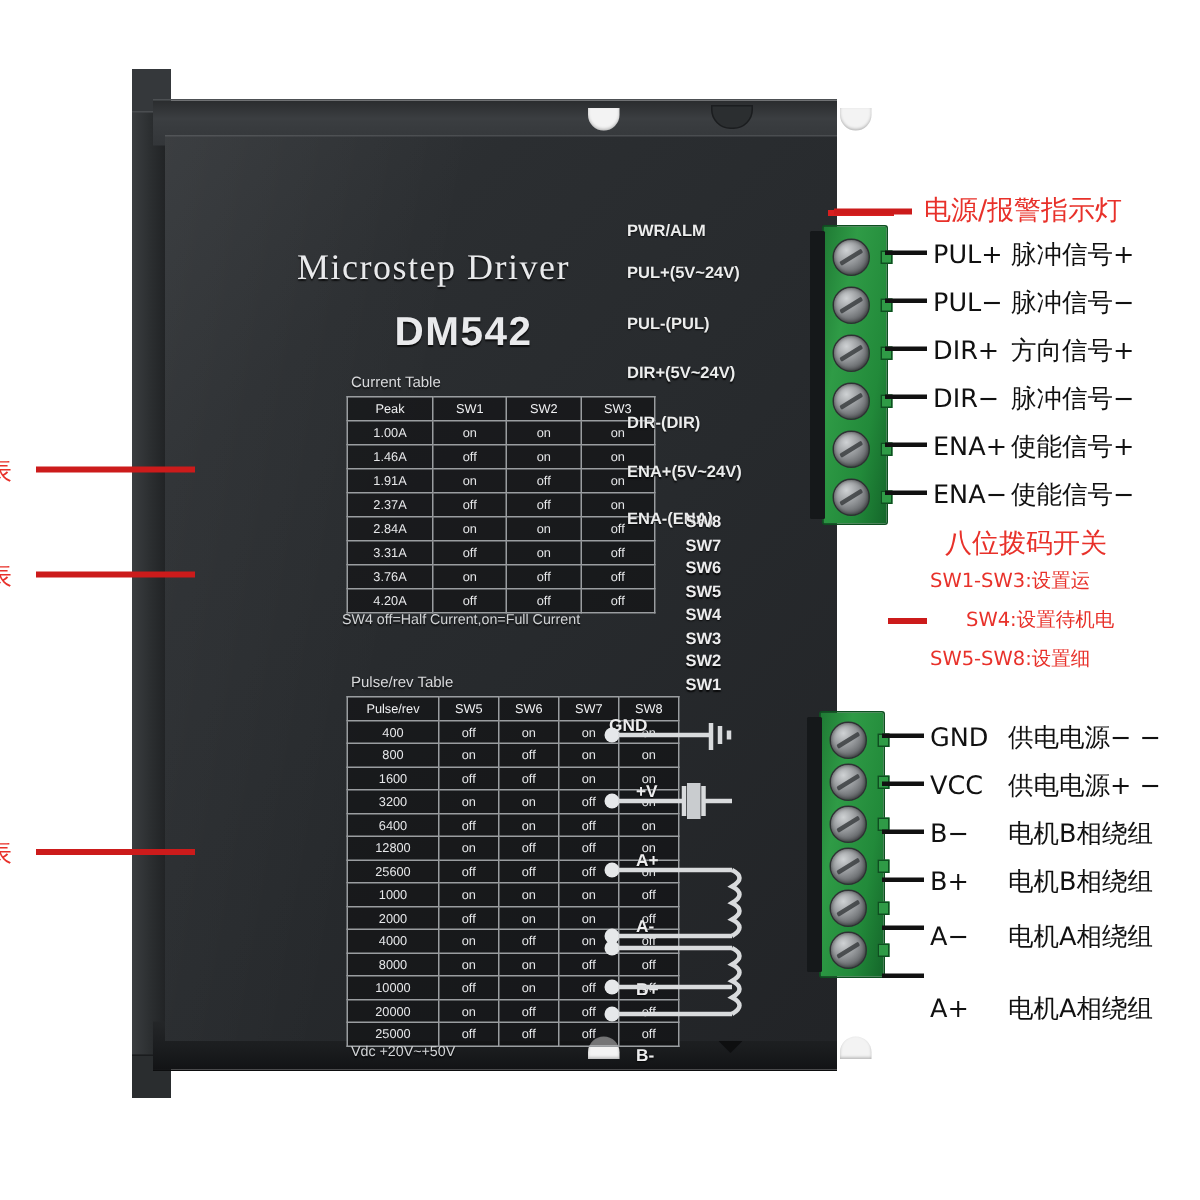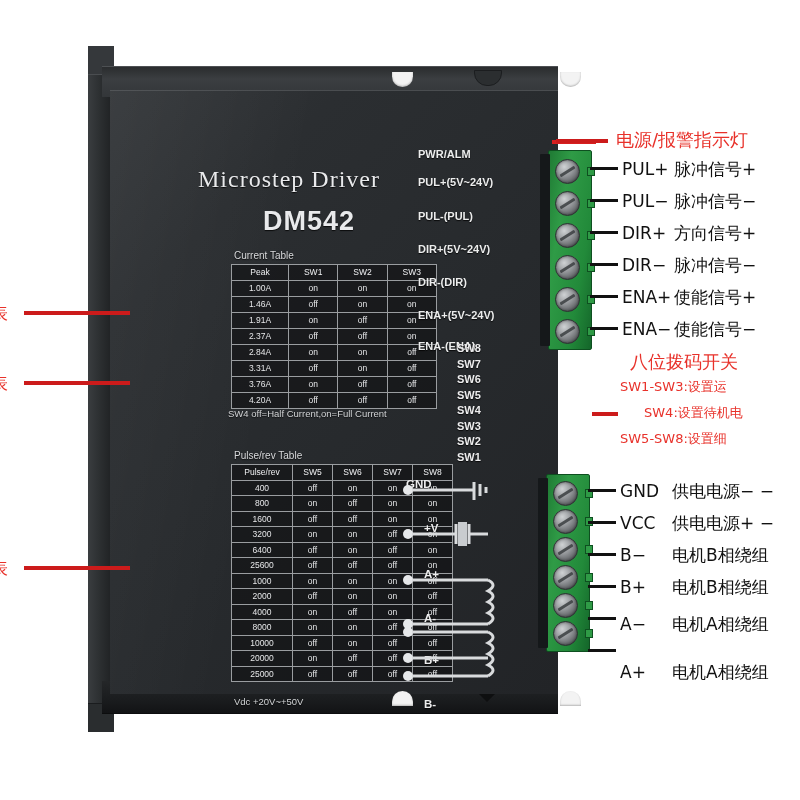--- a/index.html
+++ b/index.html
@@ -229,20 +229,27 @@
           <td>3200</td>
           <td>on</td>
           <td>on</td>
           <td>off</td>
           <td>on</td>
         </tr>
         <tr>
           <td>6400</td>
           <td>off</td>
           <td>on</td>
+          <td>off</td>
+          <td>on</td>
+        </tr>
+        <tr>
+          <td>12800</td>
+          <td>on</td>
+          <td>off</td>
           <td>off</td>
           <td>on</td>
         </tr>
         <tr>
           <td>25600</td>
           <td>off</td>
           <td>off</td>
           <td>off</td>
           <td>on</td>
         </tr>

